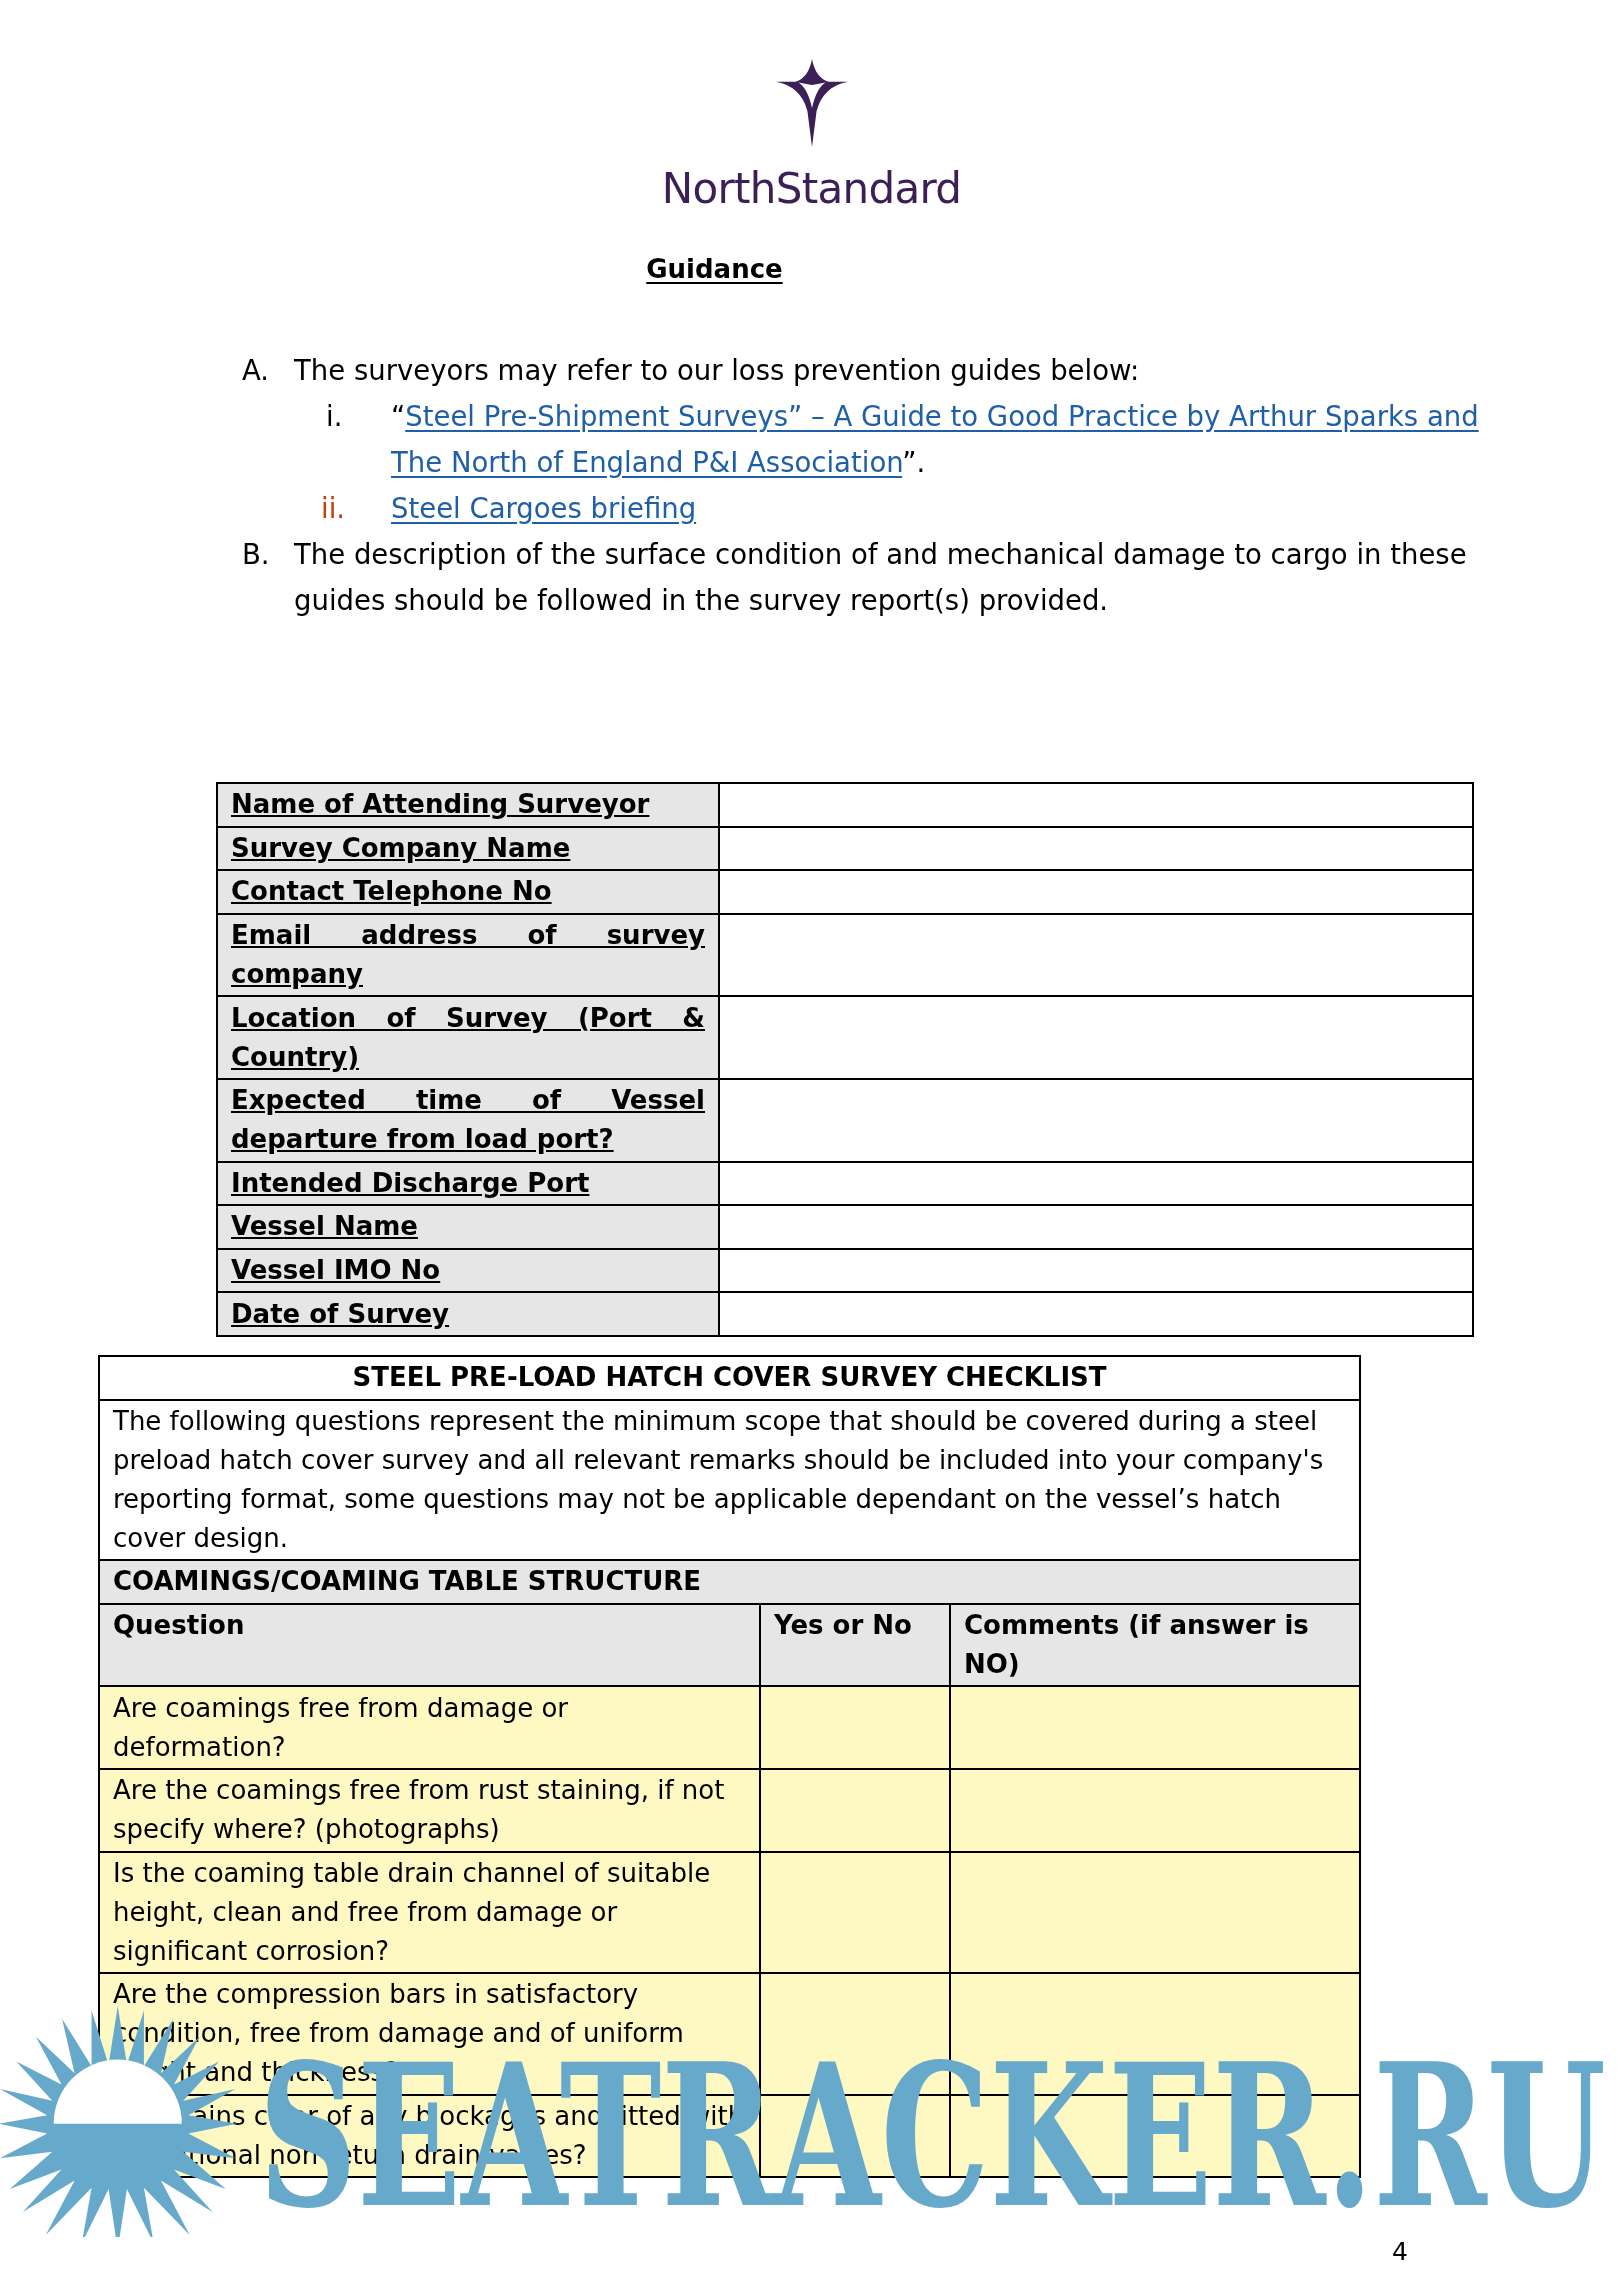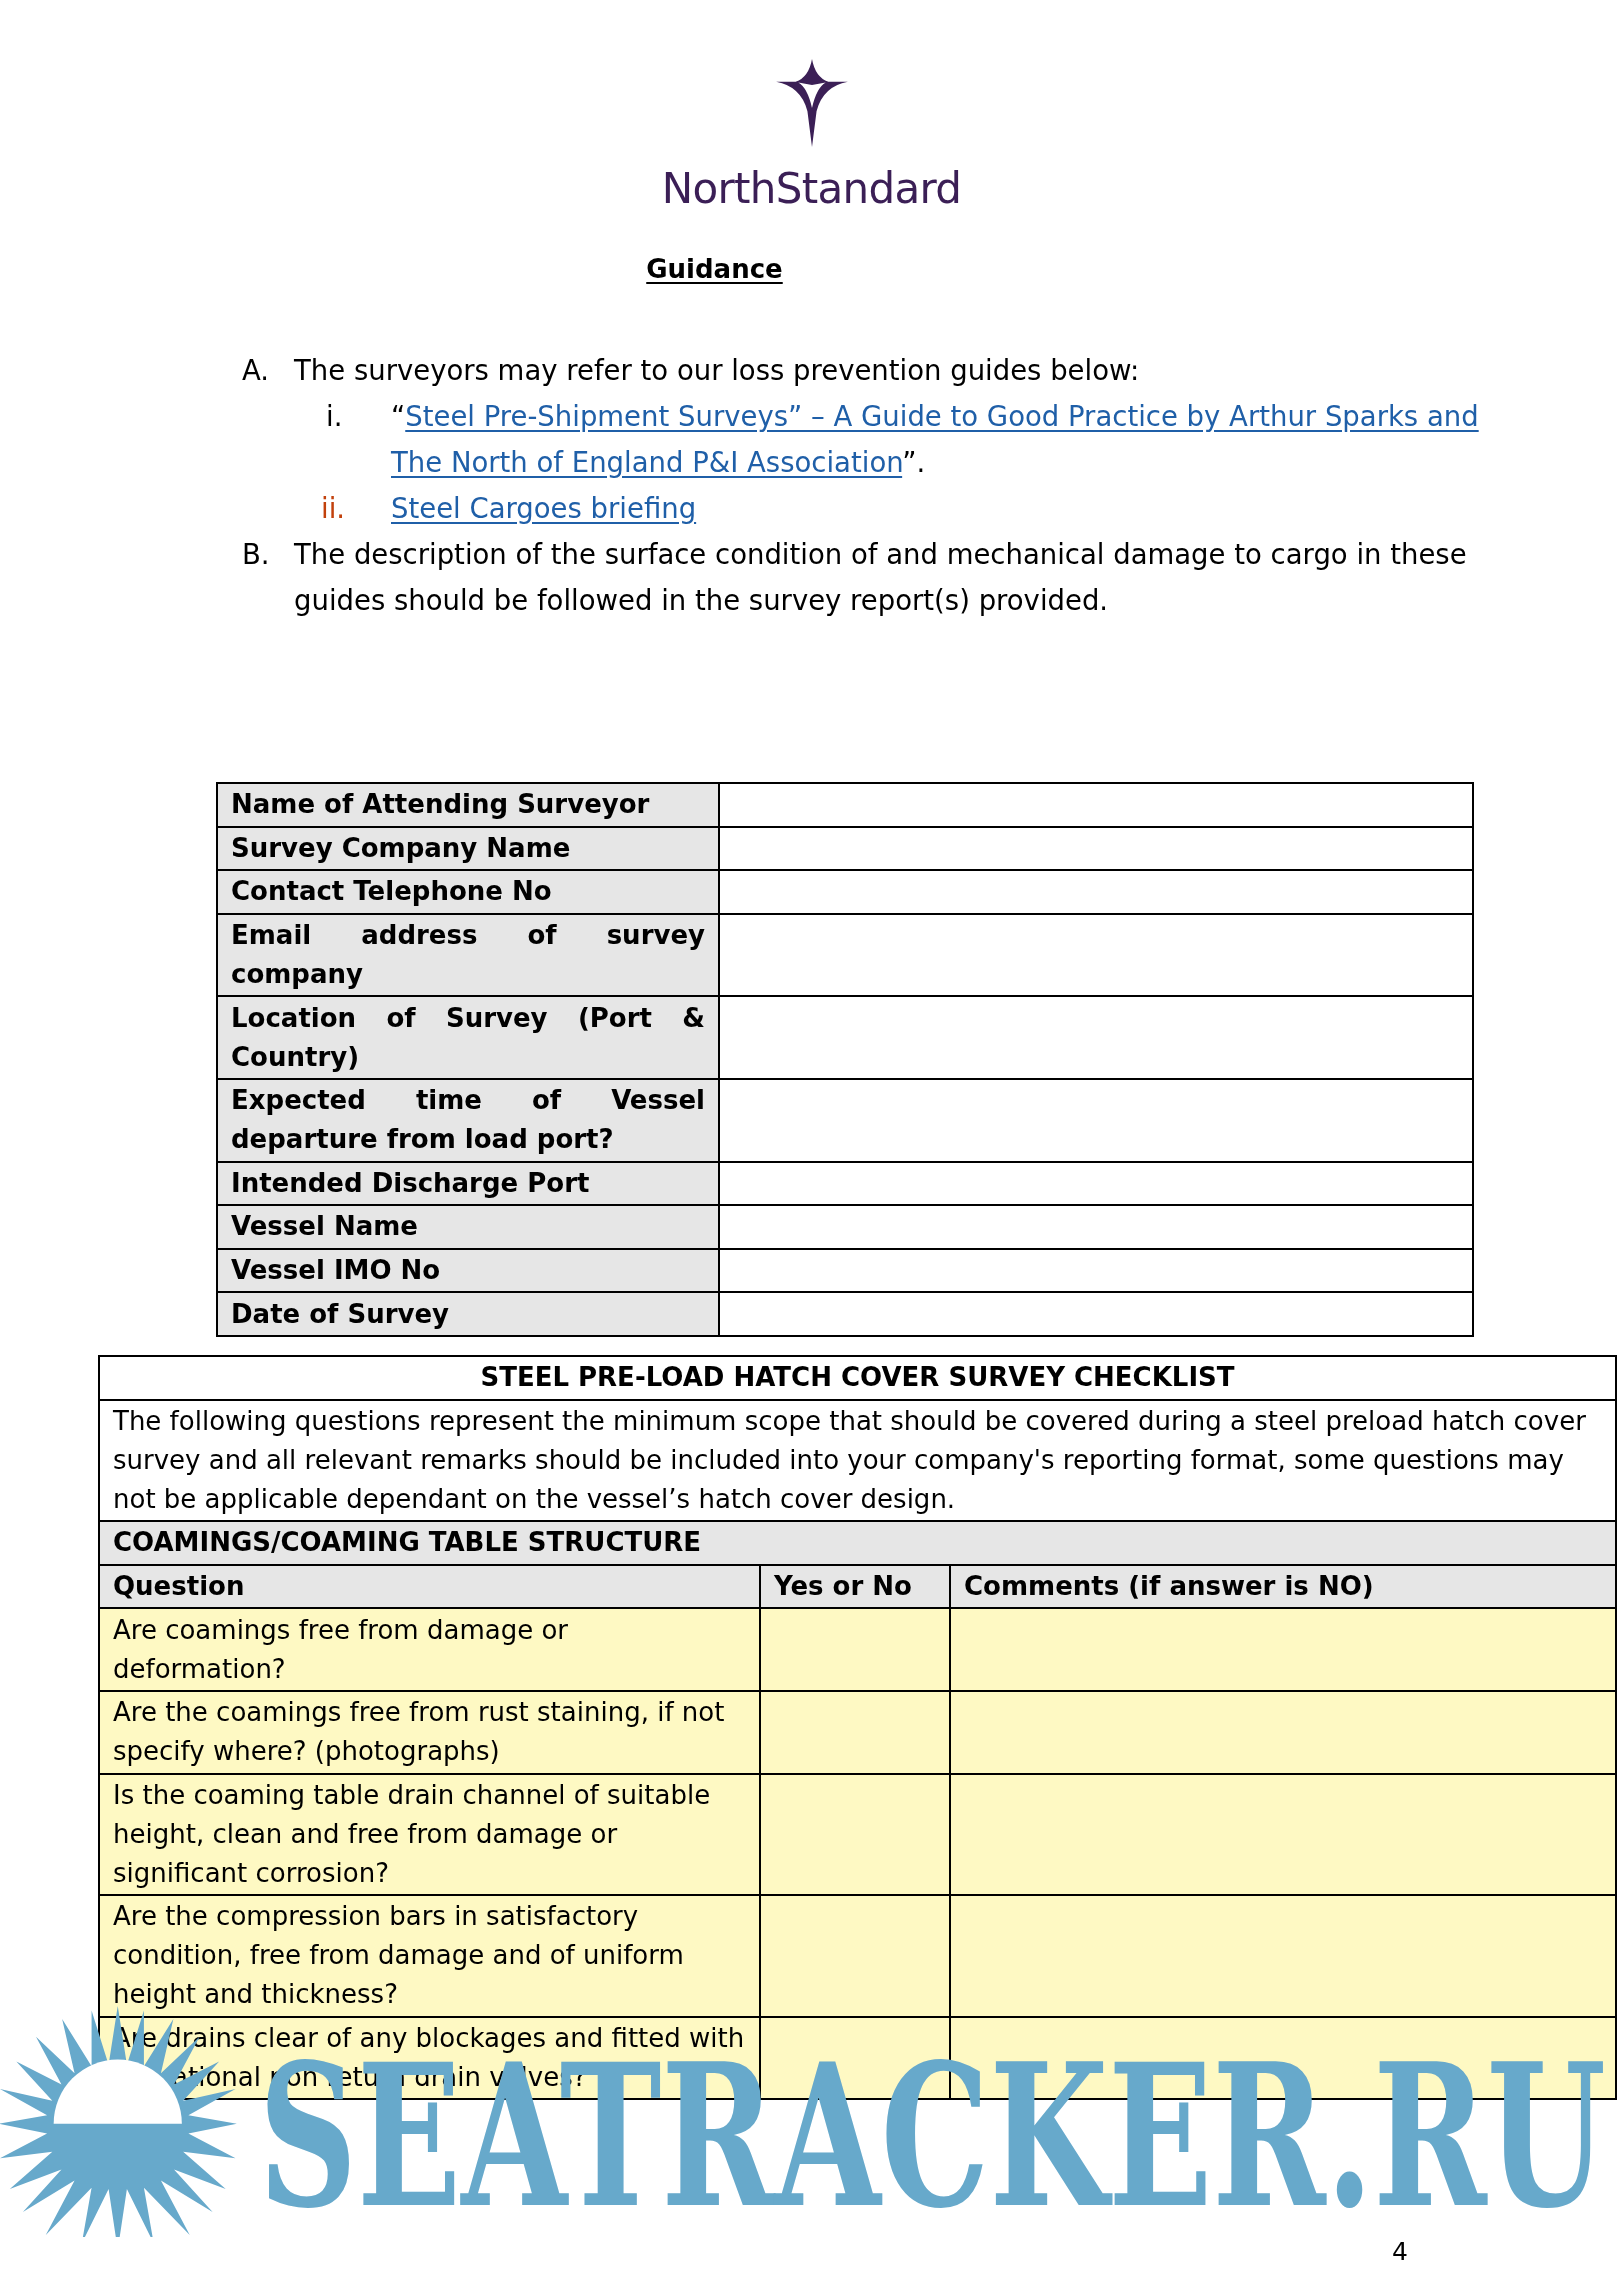--- a/index.html
+++ b/index.html
@@ -21,24 +21,24 @@
   }
   .guidance { position: absolute; left: 242px; top: 347px; width: 1230px; font-size: 27.5px; line-height: 46px; }
   .gline { position: relative; white-space: nowrap; }
   .marker { position: absolute; }
   .m-A { left: 0; } .txt-A { padding-left: 52px; }
   .m-i { left: 84px; } .txt-i { padding-left: 149px; }
   .link { color: #1f5fa8; text-decoration: underline; text-underline-offset: 3.9px; }
   .roman-link { color: #c2410c; }
   table { border-collapse: collapse; position: absolute; }
   .info { left: 216px; top: 782px; width: 1258px; font-size: 26px; }
-  .info td { border: 2px solid #000; padding: 1.3px 13px; vertical-align: top; line-height: 39px; }
+  .info td { border: 2px solid #000; padding: 1.3px 13px; vertical-align: top; line-height: 39px; text-decoration: underline; }
   .info td.lbl { background: #e6e6e6; font-weight: bold; width: 474px; text-align: justify; text-align-last: left; }
   .info td.val { background: #fff; }
-  .check { left: 98px; top: 1355px; width: 1519px; font-size: 26px; }
+  .check { left: 98px; top: 1355px; width: 1263px; font-size: 26px; }
   .check td { border: 2px solid #000; padding: 1.3px 13px; vertical-align: top; line-height: 39px; }
   .check .title { text-align: center; font-weight: bold; }
   .check .gray { background: #e6e6e6; font-weight: bold; }
   .check .q { width: 633px; }
   .check .yn { width: 162px; }
   .check td.cell { background: #fef9c3; }
   .watermark { position: absolute; left: 0; top: 1996px; width: 1623px; height: 241px; pointer-events: none; }
   .page-num { position: absolute; left: 1392px; top: 2237px; font-size: 25px; }
 </style>
 </head>

